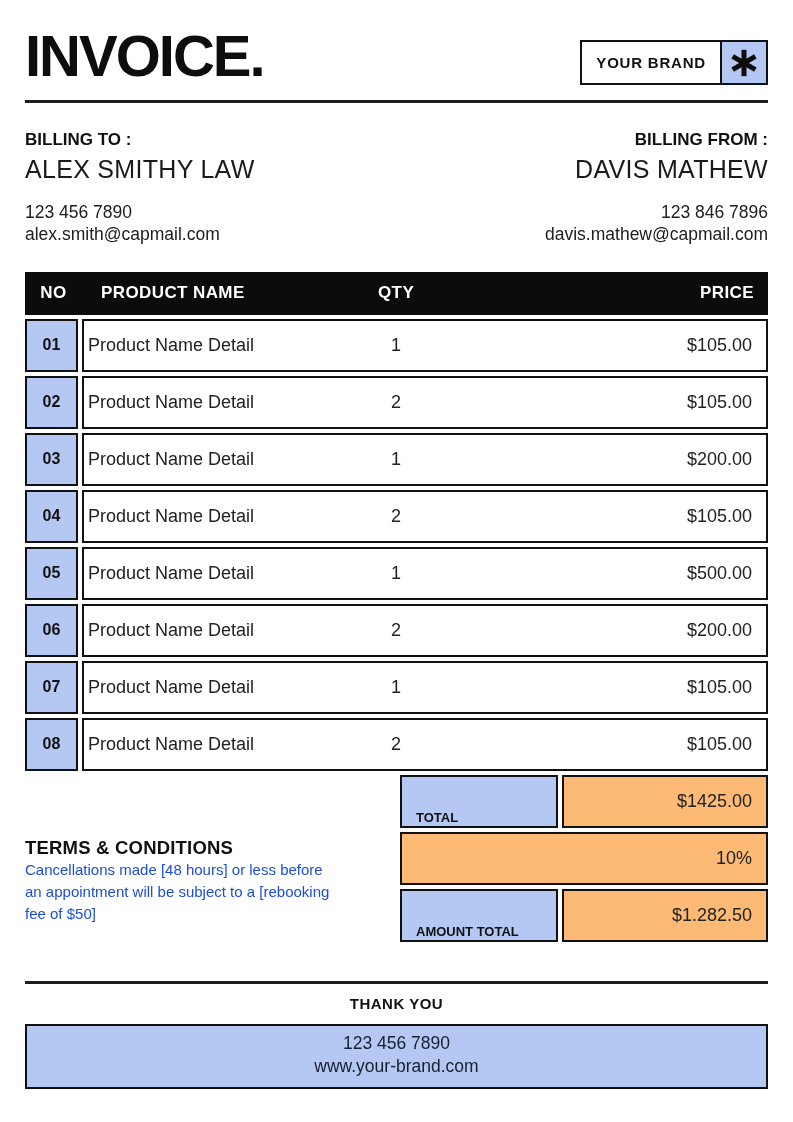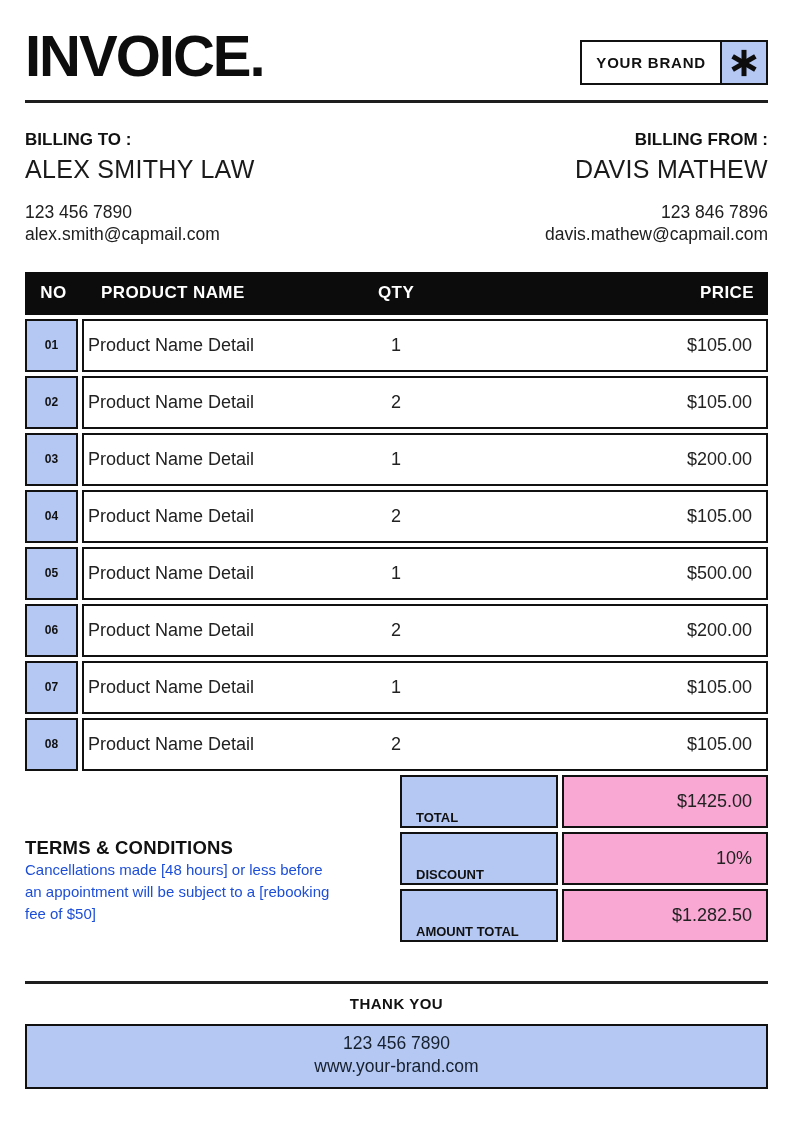--- a/index.html
+++ b/index.html
@@ -86,21 +86,21 @@
 
   .item-row { display: flex; gap: 4px; margin-bottom: 4px; }
   .no-cell {
     width: 53px;
     height: 53px;
     background: var(--accent-blue, #b4c8f3);
     border: 2.5px solid #111;
     display: flex;
     align-items: center;
     justify-content: center;
-    font-size: 12px;
+    font-size: 16px;
     font-weight: bold;
     color: #111;
     flex: none;
   }
   .main-cell {
     flex: 1;
     height: 53px;
     border: 2.5px solid #111;
     background: #fff;
     display: grid;
@@ -133,21 +133,21 @@
     font-weight: bold;
     color: #111;
     flex: none;
     line-height: 1.2;
   }
   .summary-label span { max-width: 105px; }
   .summary-value {
     flex: 1;
     min-height: 53px;
     border: 2.5px solid #111;
-    background: #f9a8d4;
+    background: #fdba74;
     display: flex;
     align-items: center;
     justify-content: flex-end;
     padding-right: 14px;
     font-size: 18px;
     color: #222;
     padding-left: 34px;
   }
 
   
@@ -304,23 +304,20 @@
     <div class="summary">
 
         <div class="summary-row">
           <div class="summary-label">
             <span>TOTAL</span>
           </div>
           <div class="summary-value">$1425.00</div>
         </div>
 
         <div class="summary-row">
-          <div class="summary-label">
-            <span>DISCOUNT</span>
-          </div>
           <div class="summary-value">10%</div>
         </div>
 
         <div class="summary-row">
           <div class="summary-label">
             <span>AMOUNT TOTAL</span>
           </div>
           <div class="summary-value">$1.282.50</div>
         </div>
       </div>

